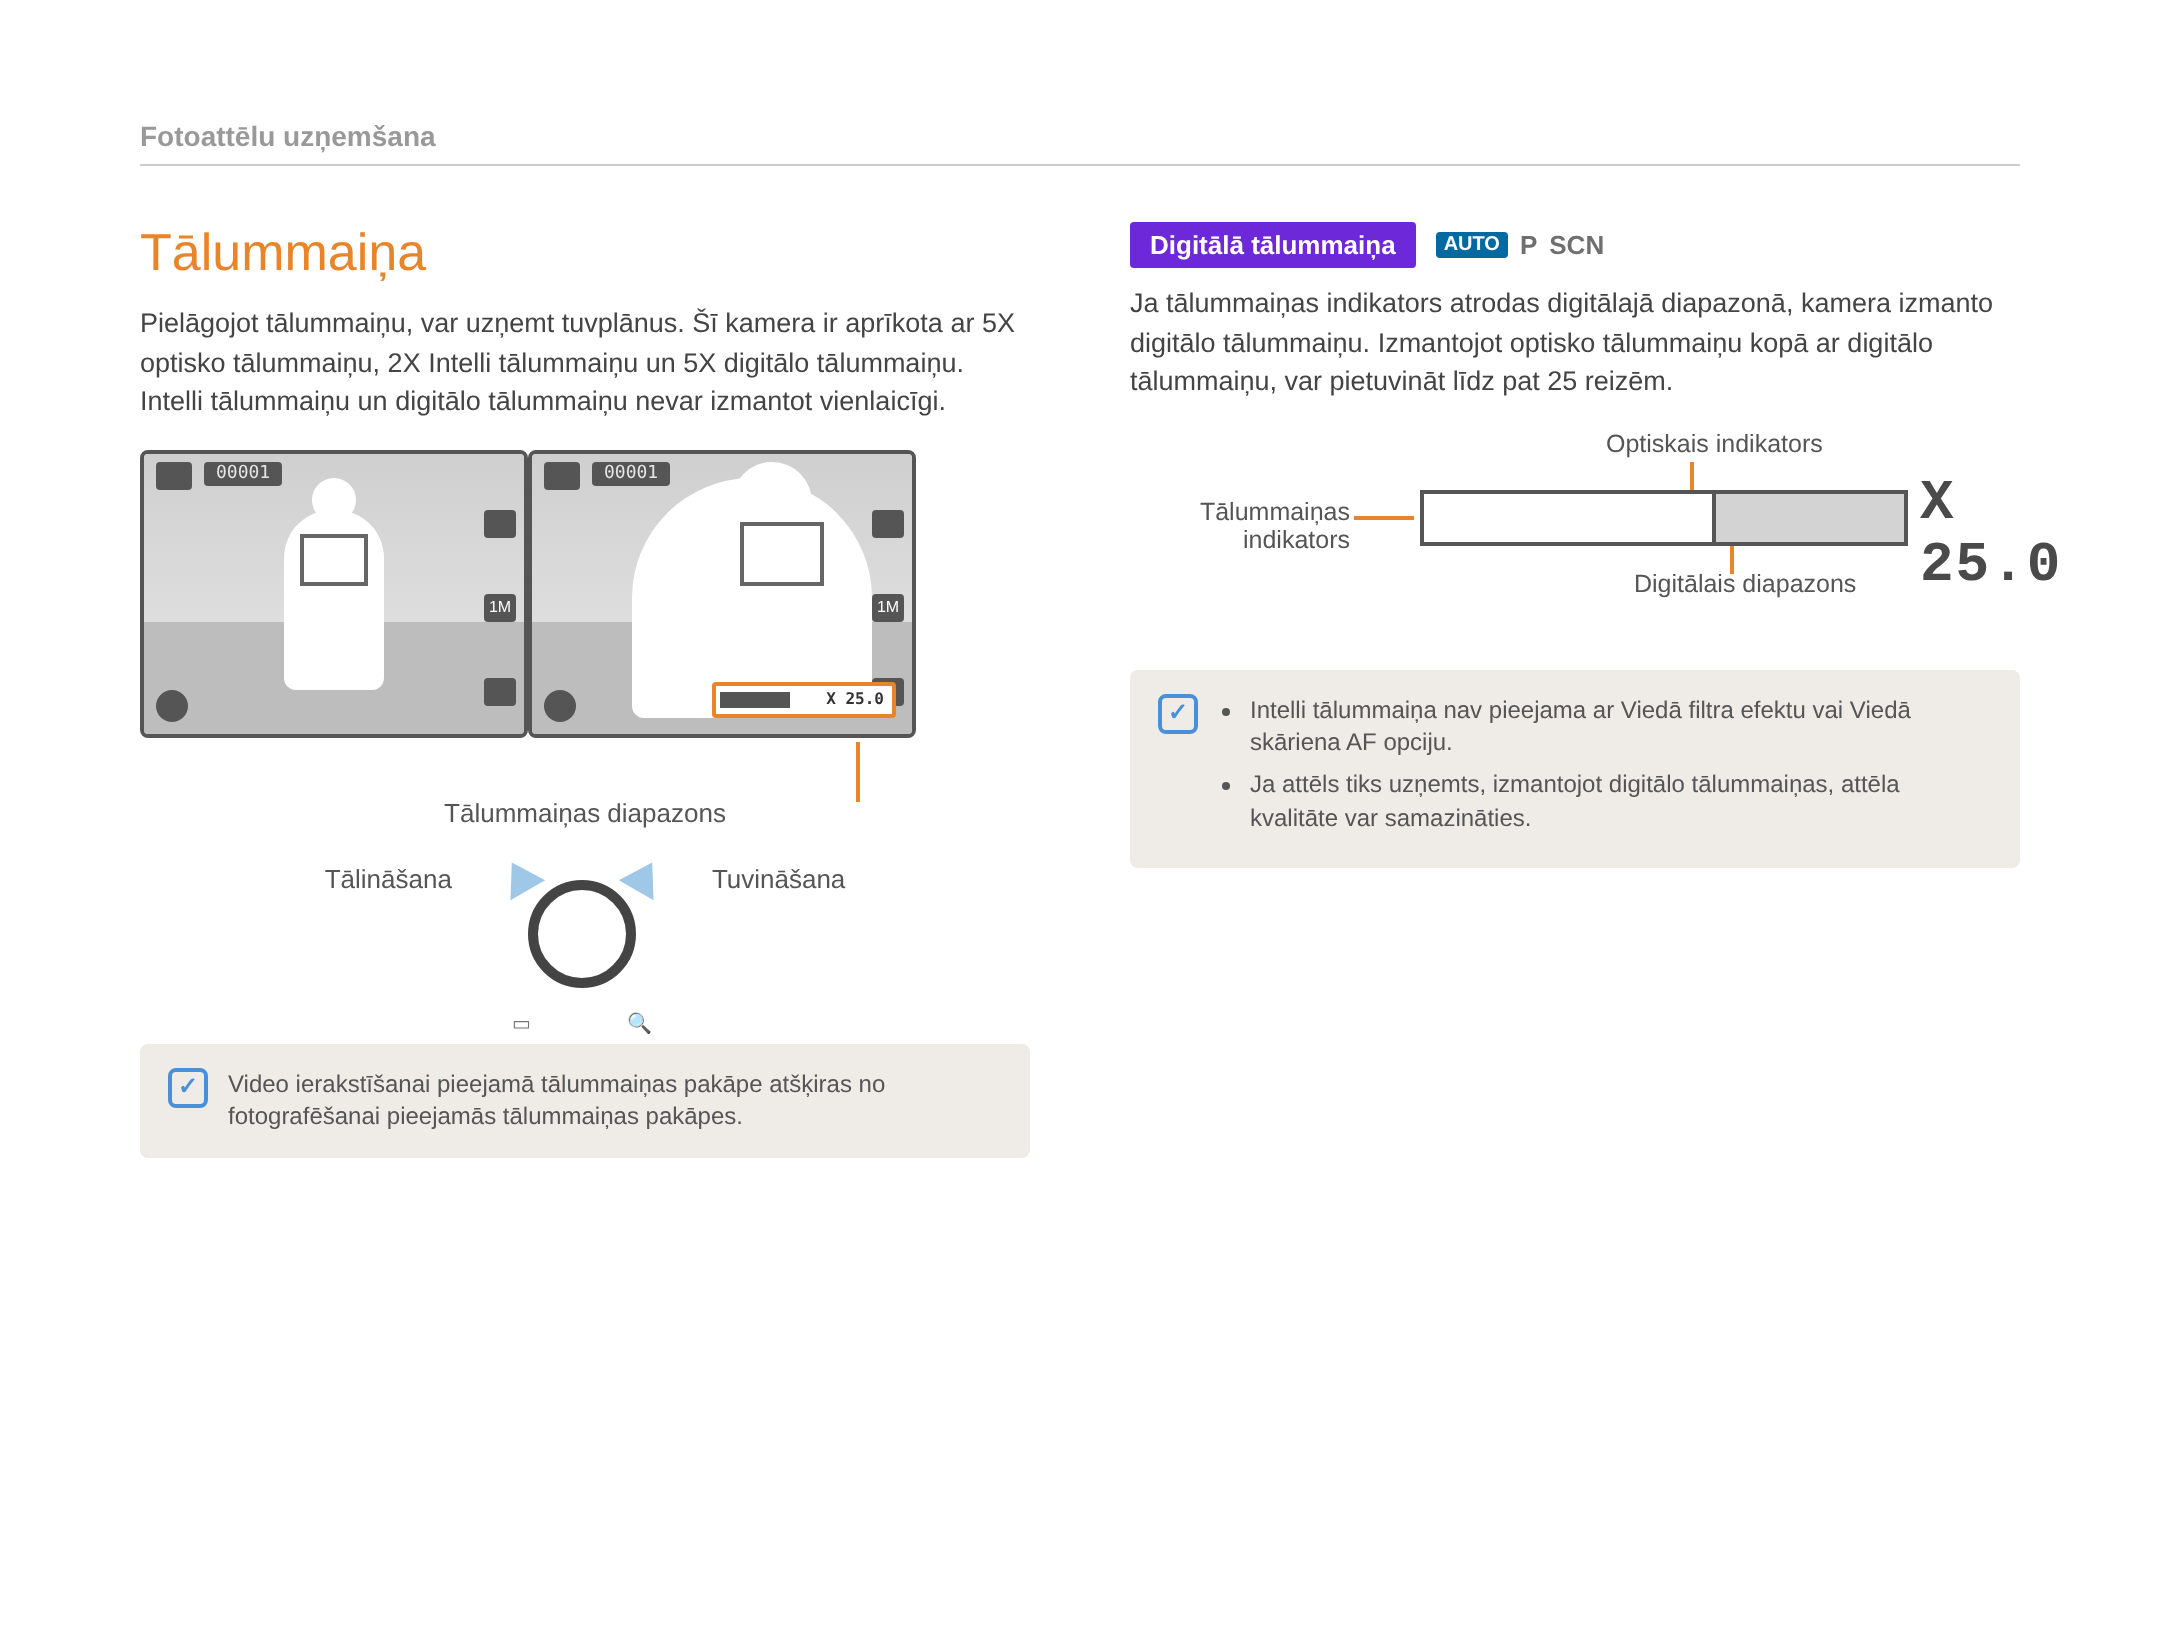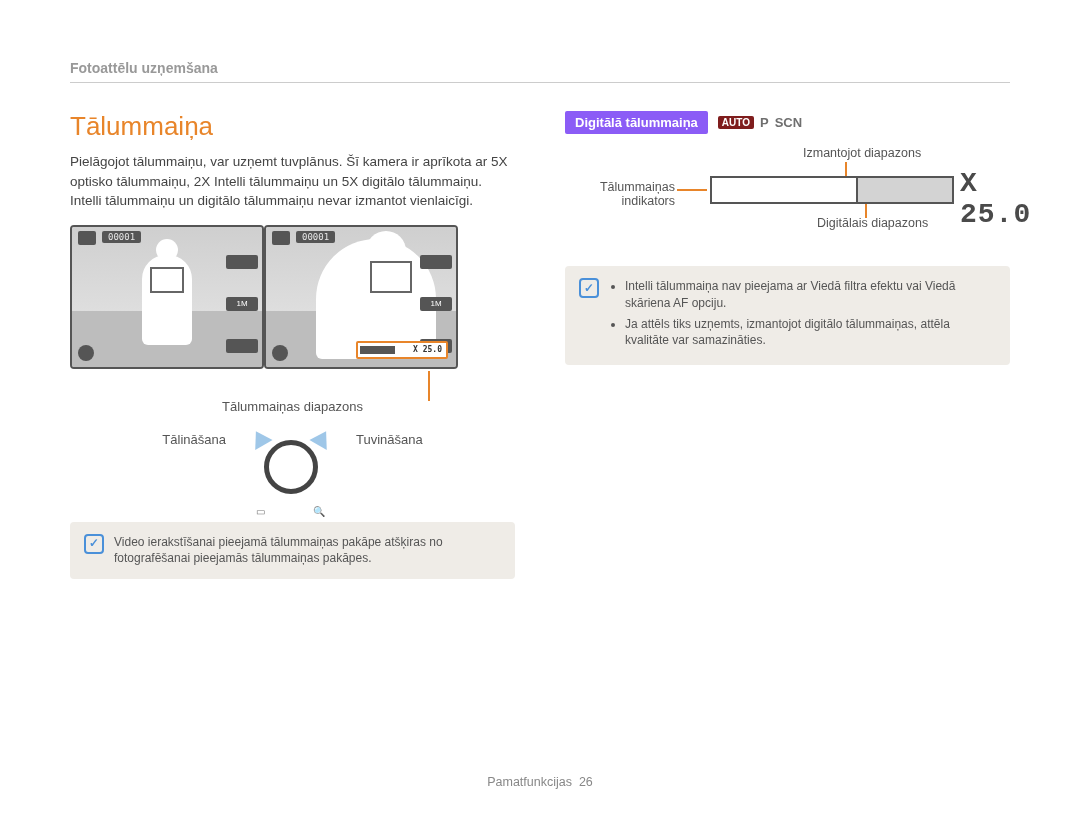--- a/index.html
+++ b/index.html
@@ -45,37 +45,37 @@
     color: #444;
     margin: 0 0 14px 0;
   }
   .subheading-row {
     display: flex;
     align-items: center;
     gap: 10px;
     margin-bottom: 8px;
   }
   .subheading-badge {
-    background: #8b5cf6;
+    background: #6d28d9;
     color: #fff;
     font-weight: bold;
     font-size: 13px;
     padding: 4px 10px;
     border-radius: 2px;
   }
   .mode-icons {
     display: flex;
     align-items: center;
     gap: 6px;
     color: #6f6f6f;
     font-size: 13px;
     font-weight: bold;
   }
   .auto-box {
-    background: #7f1d1d;
+    background: #0369a1;
     color: #fff;
     font-size: 10px;
     padding: 1px 4px;
     border-radius: 2px;
   }
   .note-box {
     background: #efece7;
     border-radius: 4px;
     padding: 12px 14px;
     display: flex;
@@ -137,21 +137,21 @@
   .preview.two .head { top:4px; left:100px; width:40px; height:40px; }
   .preview .af-box {
     position:absolute; border:2px solid #666; width:30px; height:22px;
   }
   .preview.one .af-box { top:40px; left:78px; }
   .preview.two .af-box { top:34px; left:104px; width:38px; height:28px; }
   .preview .right-icons {
     position:absolute; right:4px; top:4px; display:flex; flex-direction:column; gap:4px;
   }
   .right-icons .ic {
-    width:32px; height:14px; background:#555; border-radius:2px;
+    width:16px; height:14px; background:#555; border-radius:2px;
     color:#fff; font-size:8px; display:flex; align-items:center; justify-content:center;margin-top:24px;
   }
   .preview .counter {
     position:absolute; top:4px; left:30px; background:#555; color:#e6e6e6;
     font-size:9px; font-family: monospace; padding:1px 6px; border-radius:2px;
   }
   .preview .cam-ic {
     position:absolute; top:4px; left:6px; width:18px; height:14px; background:#555; border-radius:2px;
   }
   .preview .stab {
@@ -334,23 +334,24 @@
     <div class="col">
       <div class="subheading-row">
         <span class="subheading-badge">Digitālā tālummaiņa</span>
         <span class="mode-icons">
           <span class="auto-box">AUTO</span>
           <span>P</span>
           <span>SCN</span>
         </span>
       </div>
 
+      <p class="body-text">Ja tālummaiņas indikators atrodas digitālajā diapazonā, kamera izmanto digitālo tālummaiņu. Izmantojot optisko tālummaiņu kopā ar digitālo tālummaiņu, var pietuvināt līdz pat 25 reizēm.</p>
 
       <div class="zoom-diagram">
-        <div class="label-opt">Izmantojot diapazons</div>
+        <div class="label-opt">Optiskais indikators</div>
         <div class="label-ind">Tālummaiņas indikators</div>
         <div class="label-dig">Digitālais diapazons</div>
         <div class="leader h1"></div>
         <div class="leader v1"></div>
         <div class="leader v2"></div>
         <div class="bar">
           <div class="opt"></div>
           <div class="dig"></div>
         </div>
         <div class="zoom-val">X 25.0</div>
@@ -361,17 +362,13 @@
         <div class="note-content">
           <ul>
             <li>Intelli tālummaiņa nav pieejama ar Viedā filtra efektu vai Viedā skāriena AF opciju.</li>
             <li>Ja attēls tiks uzņemts, izmantojot digitālo tālummaiņas, attēla kvalitāte var samazināties.</li>
           </ul>
         </div>
       </div>
     </div>
   </div>
 
-  <div class="footer">
-    <span>Pamatfunkcijas</span>&nbsp;
-    <span>26</span>
-  </div>
 </div>
 
 </body></html>

